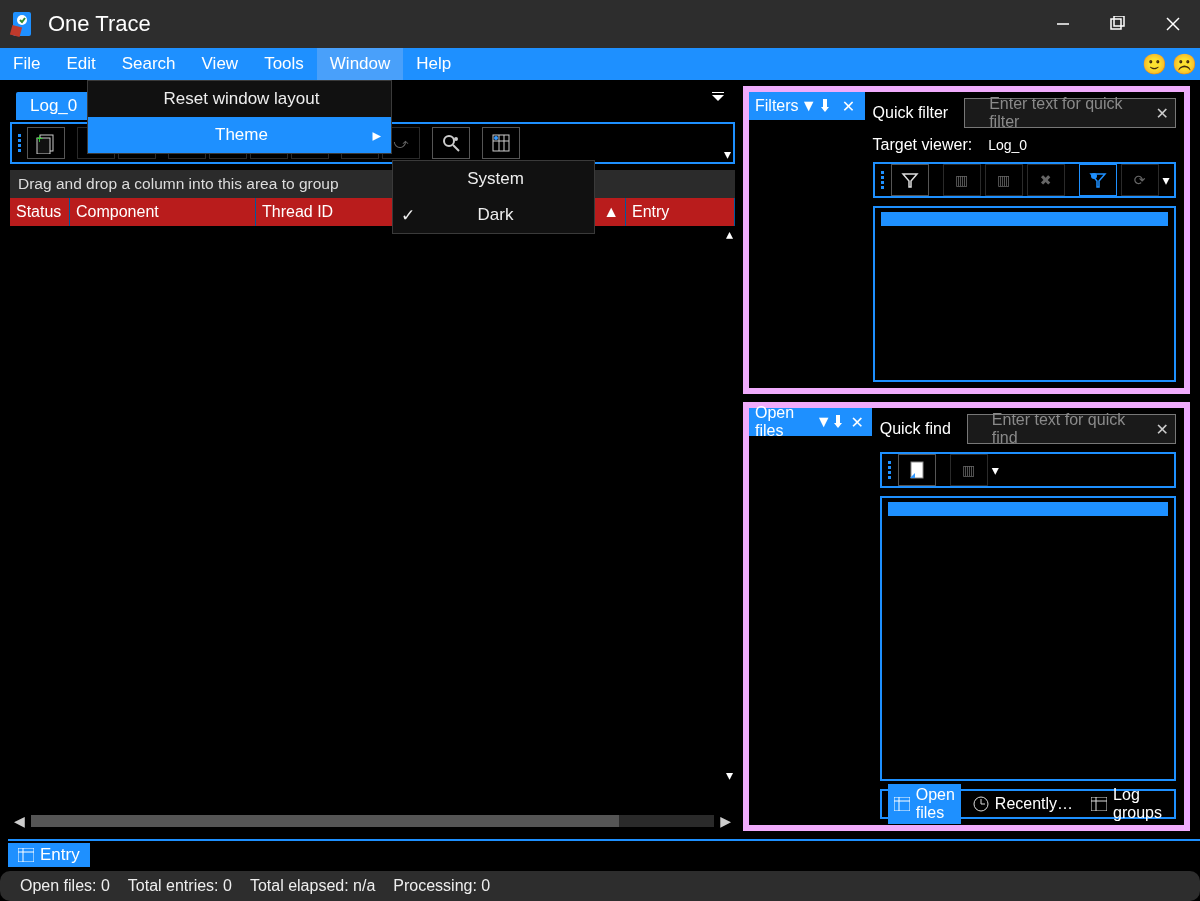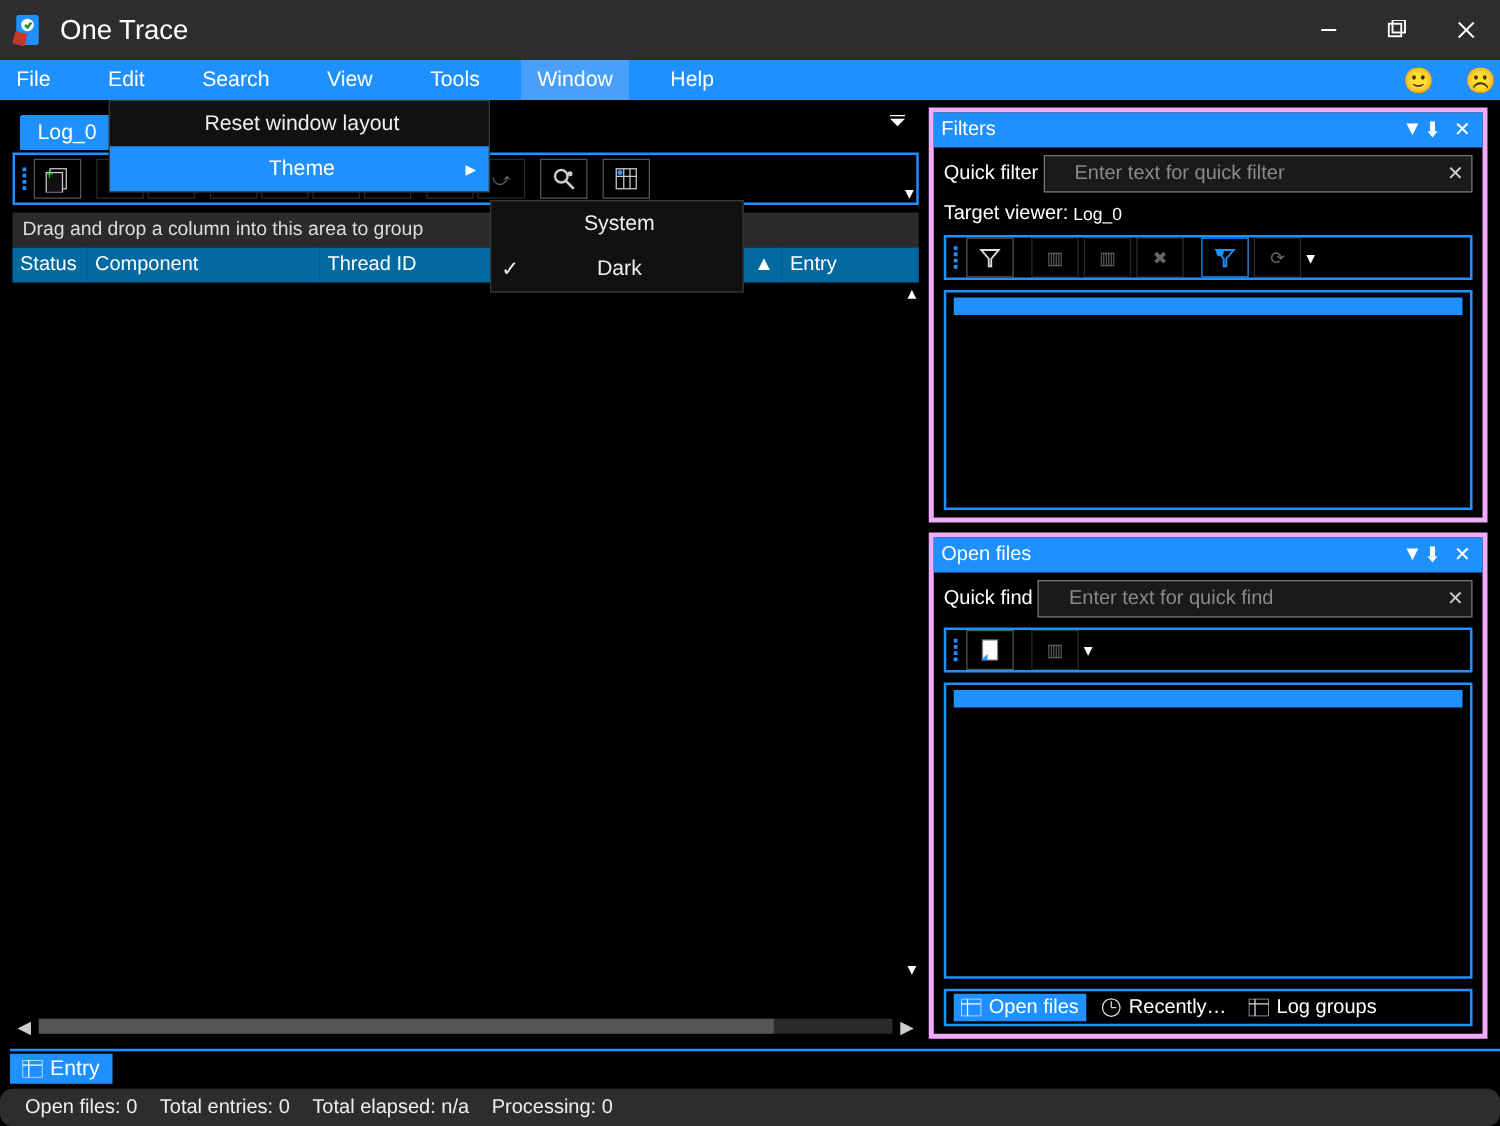--- a/index.html
+++ b/index.html
@@ -2,54 +2,54 @@
 <html><head>
 <meta charset="utf-8">
 <style>
   * { box-sizing: border-box; margin: 0; padding: 0; font-family: "Segoe UI", Arial, sans-serif; }
   body { width: 1200px; height: 901px; background: #000; color: #fff; overflow: hidden; position: relative; font-size: 14px;}
   .titlebar { height: 48px; background: #2d2d2d; display: flex; align-items: center; padding-left: 8px; }
   .titlebar .app-icon { width: 30px; height: 30px; margin-right: 10px; display:flex; align-items:center; justify-content:center;}
   .titlebar .title { font-size: 22px; }
   .titlebar .spacer { flex: 1; }
   .titlebar .winbtn { width: 55px; height: 48px; display: flex; align-items: center; justify-content: center; }
-  .menubar { height: 32px; background: #1e90ff; display: flex; align-items: stretch; font-size: 17px; color:#fff;gap:20px;}
+  .menubar { height: 32px; background: #1e90ff; display: flex; align-items: stretch; font-size: 17px; color:#fff;}
   .menubar .mitem { padding: 0 13px; display: flex; align-items: center; cursor: default;}
   .menubar .mitem.active { background: #49a0fa; }
   .menubar .spacer { flex: 1; }
   .menubar .face { width:30px; display:flex; align-items:center; justify-content:center; font-size:20px;}
   .content { position:absolute; top:80px; left:0; right:0; bottom:70px; display:flex; gap:8px; padding:6px 10px 0 10px;}
   .left { width: 725px; display:flex; flex-direction:column;}
   .right { flex: 1; display:flex; flex-direction:column; gap:8px;}
   .tabstrip { height: 34px; display:flex; align-items:flex-end; position:relative;}
   .doctab { background:#1e90ff; color:#fff; padding:4px 14px 4px 14px; font-size:17px; border-top-left-radius:2px; border-top-right-radius:2px; margin-left:6px;}
   .tabstrip .taboptions { position:absolute; right:10px; top:6px;}
   .toolbar { height: 42px; border:2px solid #1e90ff; display:flex; align-items:center; padding:0 4px; gap:3px; margin-top:2px; position:relative;}
   .tbtn { width: 38px; height:32px; border:1px solid #555; display:flex; align-items:center; justify-content:center; color:#ccc;}
   .tbtn.dim { opacity:0.5;}
   .tsep { width:6px;}
   .toolbar .overflow { position:absolute; right:2px; bottom:0px; color:#fff;}
   .groupbar { height:28px; background:#2b2b2b; color:#ddd; display:flex; align-items:center; padding-left:8px; font-size:15.5px; margin-top:6px;}
-  .colheaders { height:28px; background:#0369a1; display:flex; color:#fff; font-size:16px; margin-top:0;}
+  .colheaders { height:28px; background:#b91c1c; display:flex; color:#fff; font-size:16px; margin-top:0;}
   .colh { border-right:1px solid #005a9e; padding:3px 6px; display:flex; align-items:center; position:relative;}
   .colh .sort { position:absolute; right:6px;}
   .gridspace { flex:1; position:relative;}
   .vscroll-hint{ position:absolute; right:2px; top:0; color:#fff;}
   .vscroll-hint2{ position:absolute; right:2px; bottom:28px; color:#fff;}
   .hscroll { height:20px; display:flex; align-items:center; gap:6px; padding:0 4px;}
   .hscroll .arrow{color:#ccc; font-size:14px;}
   .hscroll .track{ flex:1; height:12px; background:#2a2a2a;}
   .hscroll .thumb{ width:86%; height:12px; background:#555;}
   
-  .panel { border:4px solid #f0abfc; display:flex; flex-direction:column;}
+  .panel { border:6px solid #f0abfc; display:flex; flex-direction:row;}
   .panel-header { height:28px; background:#1e90ff; display:flex; align-items:center; padding:0 6px; font-size:16px;}
   .panel-header .spacer{flex:1;}
   .panel-header .pbtn{ width:20px; text-align:center;}
   .panel-body { padding:6px 8px; display:flex; flex-direction:column; gap:8px;}
-  .qrow { display:flex; align-items:center; gap:4px;}
+  .qrow { display:flex; align-items:center; gap:16px;}
   .qlabel{ font-size:16px;}
   .qinput { flex:1; height:30px; border:1px solid #777; background:#1a1a1a; display:flex; align-items:center; padding:0 24px; color:#8a8a8a; font-size:16px; position:relative;}
   .qinput .clear{ position:absolute; right:6px; color:#ccc;}
   .subtoolbar { height:36px; border:2px solid #1e90ff; display:flex; align-items:center; padding:0 4px; gap:4px; position:relative;}
   .listarea { border:2px solid #1e90ff; height:176px; position:relative; padding:4px;}
   .listarea .rowhilite { height:14px; background:#1e90ff; margin:0 2px;}
   .bottom-tabs { height:30px; border:2px solid #1e90ff; display:flex; align-items:center; gap:6px; padding:0 6px; font-size:16px;}
   .btab { display:flex; align-items:center; gap:6px; padding:2px 6px;}
   .btab.active { background:#1e90ff;}
   .entry-tab-row { position:absolute; left:8px; right:0; bottom:32px; height:30px; border-top:2px solid #1e90ff; padding-top:2px;}

